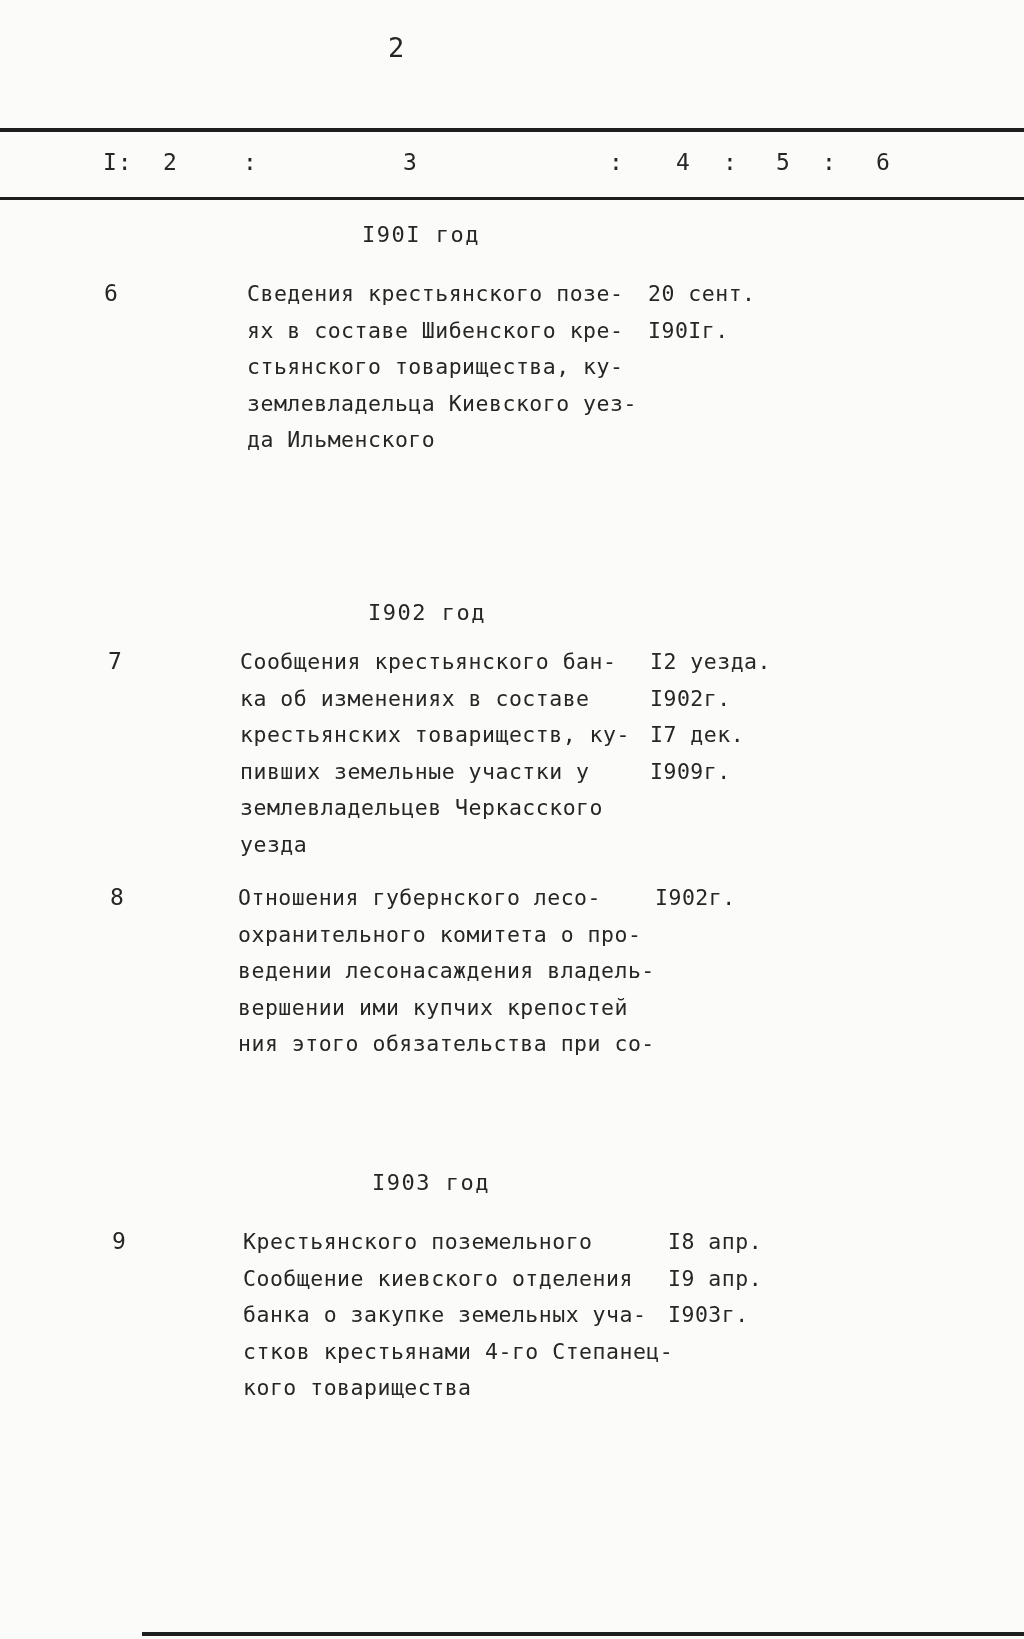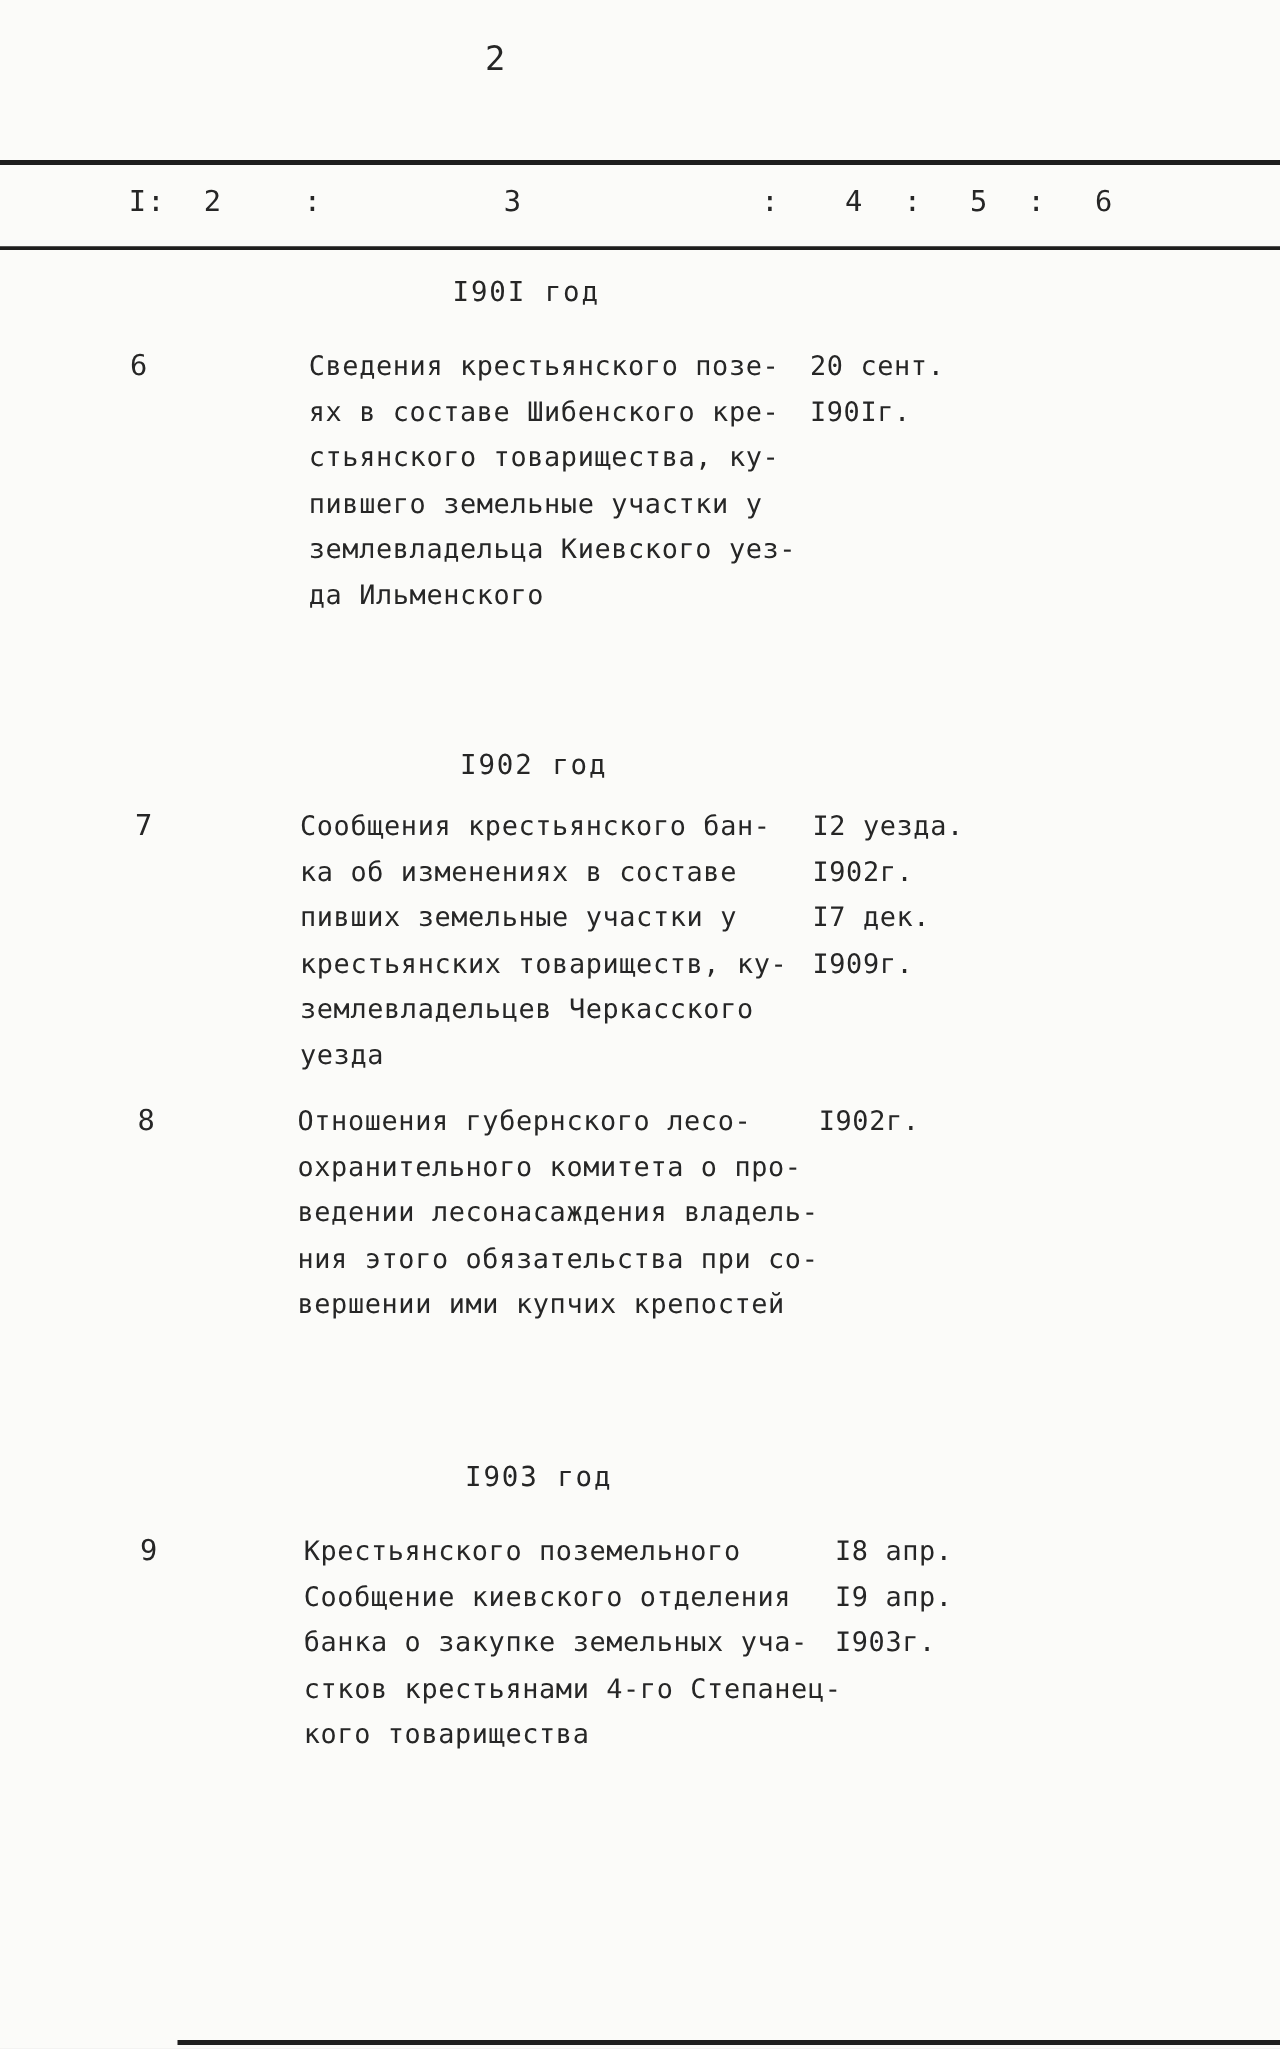--- a/index.html
+++ b/index.html
@@ -83,54 +83,53 @@
 
   <div class="rule rule-headerbot"></div>
 
   <div class="year" style="left:362px; top:222px">I90I год</div>
 
   <div class="entry-number" style="left:104px; top:280px">6</div>
   <div class="desc" style="left:247px; top:276px">
     <div class="line">Сведения крестьянского позе-</div>
     <div class="line">ях в составе Шибенского кре-</div>
     <div class="line">стьянского товарищества, ку-</div>
-    <div class="line">пившего земельные участки у</div>
     <div class="line">землевладельца Киевского уез-</div>
     <div class="line">да Ильменского</div>
   </div>
   <div class="dates" style="left:648px; top:276px">
     <div class="line">20 сент.</div>
     <div class="line">I90Iг.</div>
   </div>
 
   <div class="year" style="left:368px; top:600px">I902 год</div>
 
   <div class="entry-number" style="left:108px; top:648px">7</div>
   <div class="desc" style="left:240px; top:644px">
     <div class="line">Сообщения крестьянского бан-</div>
     <div class="line">ка об изменениях в составе</div>
+    <div class="line">крестьянских товариществ, ку-</div>
     <div class="line">пивших земельные участки у</div>
-    <div class="line">крестьянских товариществ, ку-</div>
     <div class="line">землевладельцев Черкасского</div>
     <div class="line">уезда</div>
   </div>
   <div class="dates" style="left:650px; top:644px">
     <div class="line">I2 уезда.</div>
     <div class="line">I902г.</div>
     <div class="line">I7 дек.</div>
     <div class="line">I909г.</div>
   </div>
 
   <div class="entry-number" style="left:110px; top:884px">8</div>
   <div class="desc" style="left:238px; top:880px">
     <div class="line">Отношения губернского лесо-</div>
     <div class="line">охранительного комитета о про-</div>
     <div class="line">ведении лесонасаждения владель-</div>
+    <div class="line">вершении ими купчих крепостей</div>
     <div class="line">ния этого обязательства при со-</div>
-    <div class="line">вершении ими купчих крепостей</div>
   </div>
   <div class="dates" style="left:655px; top:880px">
     <div class="line">I902г.</div>
   </div>
 
   <div class="year" style="left:372px; top:1170px">I903 год</div>
 
   <div class="entry-number" style="left:112px; top:1228px">9</div>
   <div class="desc" style="left:243px; top:1224px">
     <div class="line">Крестьянского поземельного</div>

